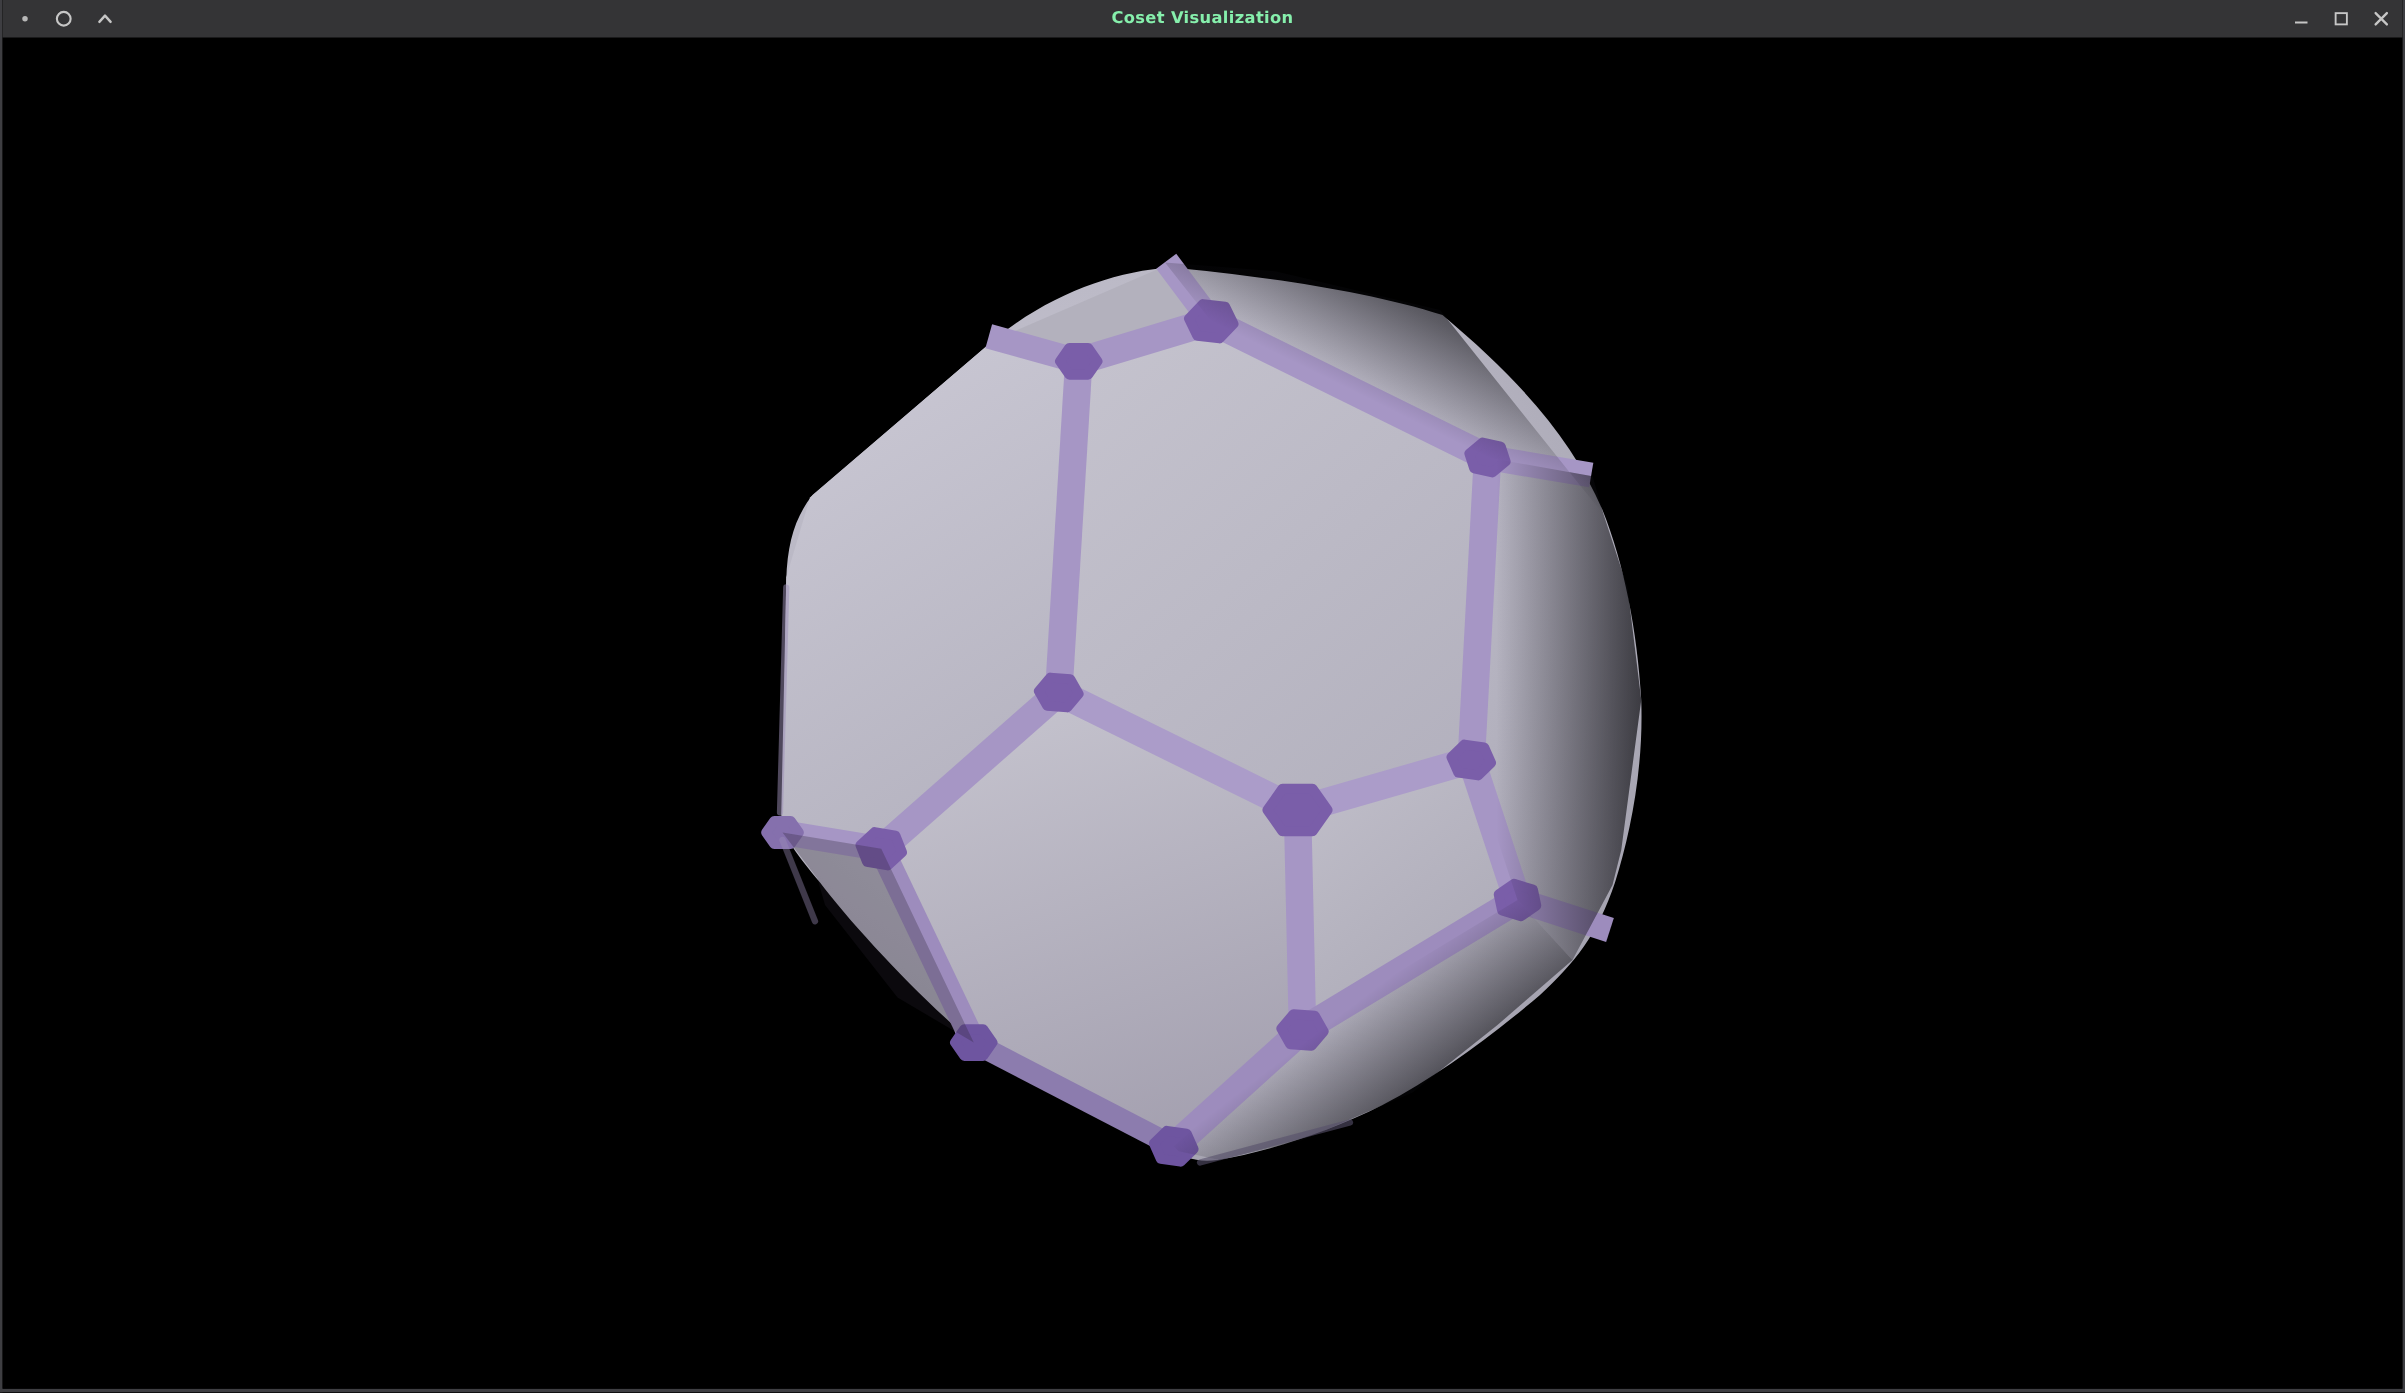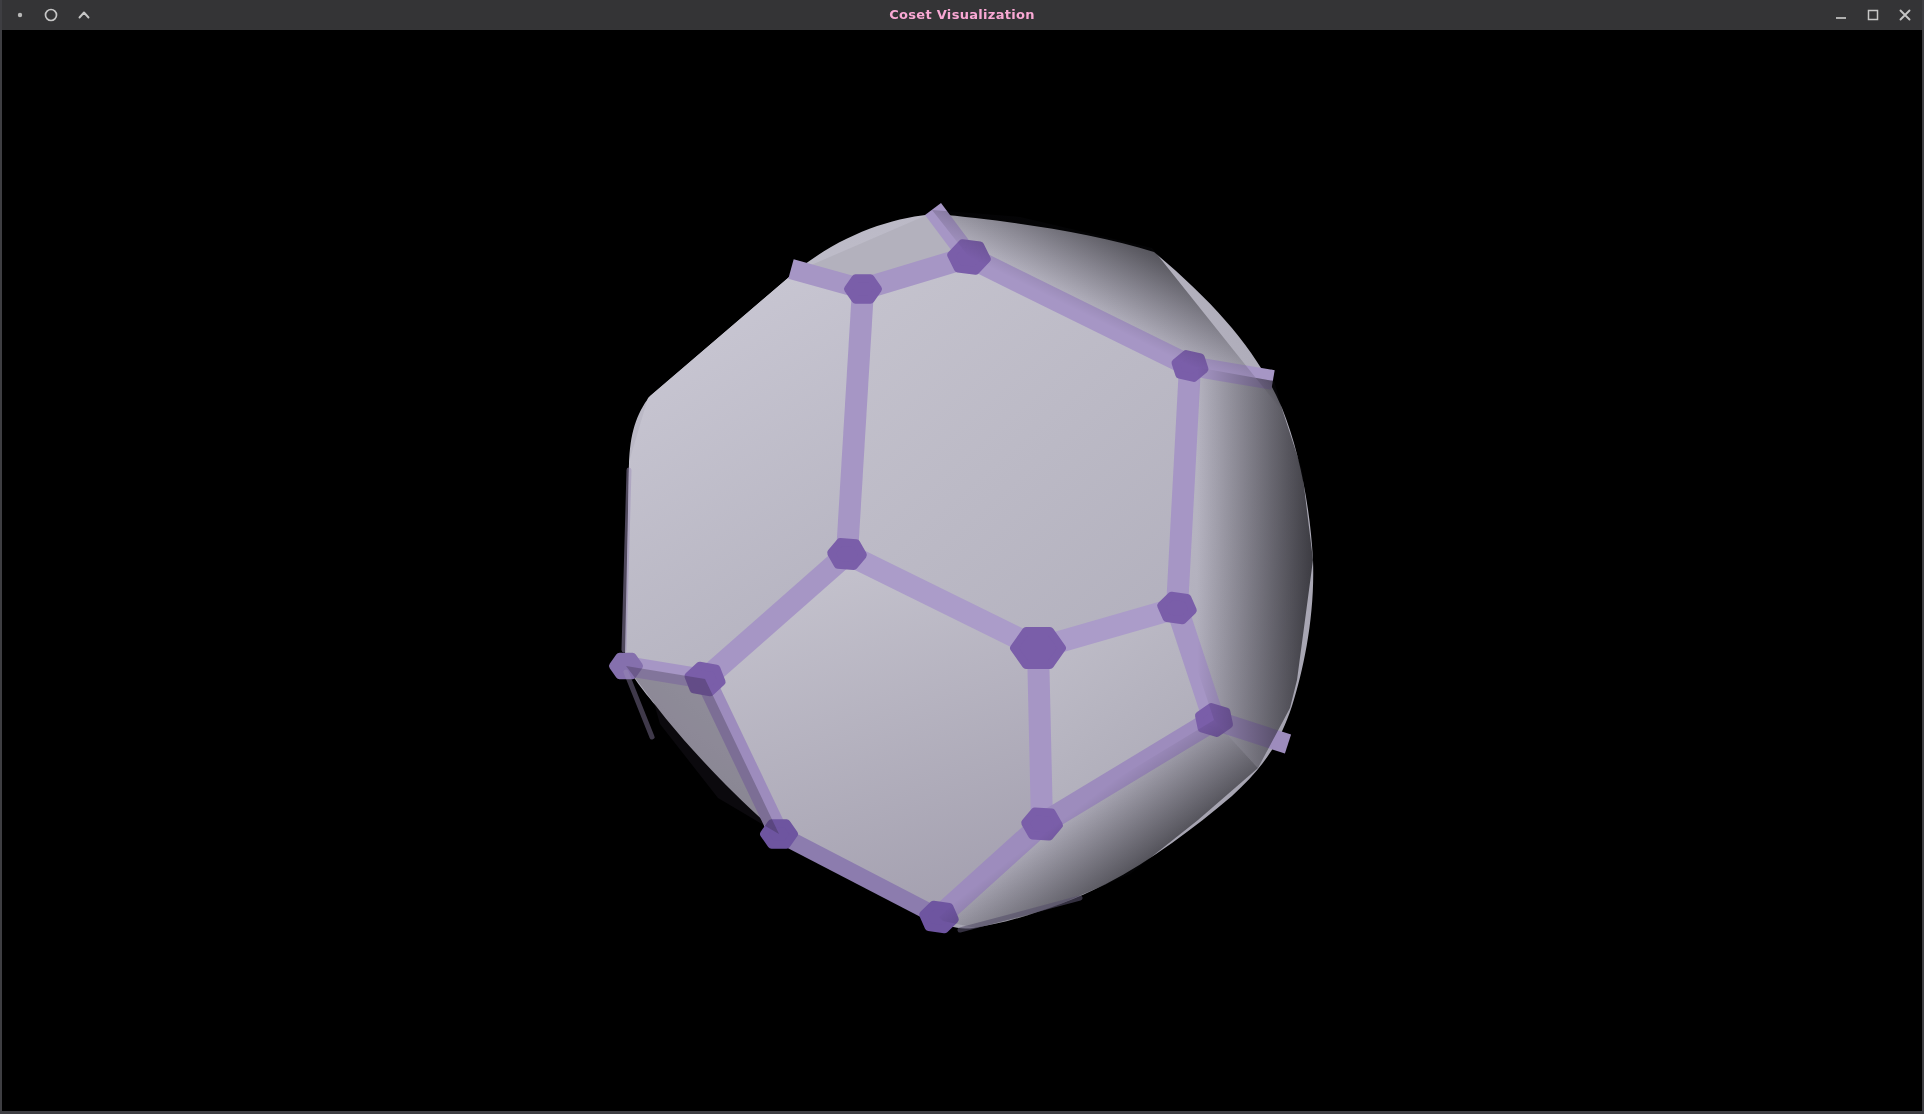--- a/index.html
+++ b/index.html
@@ -1,20 +1,20 @@
 <!DOCTYPE html>
 <html><head>
 <meta charset="utf-8">
 <style>
   html,body{margin:0;padding:0;background:#000;}
   .window{position:relative;width:1924px;height:1114px;background:#000;overflow:hidden;
           box-sizing:border-box;border-left:2px solid #3e3e42;border-right:2px solid #3e3e42;border-bottom:3px solid #3e3e42;}
   .titlebar{position:absolute;top:0;left:0;right:0;height:30px;background:#343436;z-index:5;}
   .title{position:absolute;left:0;right:0;top:0;height:30px;line-height:30px;text-align:center;
-         font-family:"DejaVu Sans",sans-serif;font-weight:bold;font-size:13px;color:#f9a8d4;letter-spacing:.3px;}
+         font-family:"DejaVu Sans",sans-serif;font-weight:bold;font-size:13px;color:#86efac;letter-spacing:.3px;}
   .ticon{position:absolute;top:15px;transform:translate(-50%,-50%);width:16px;height:16px;z-index:6;cursor:default;}
   .ticon svg{display:block;}
   .canvas{position:absolute;top:30px;left:0;right:0;bottom:0;background:#000;}
   .canvas svg{display:block;}
 </style>
 </head>
 <body>
 
 <div class="window">
 

